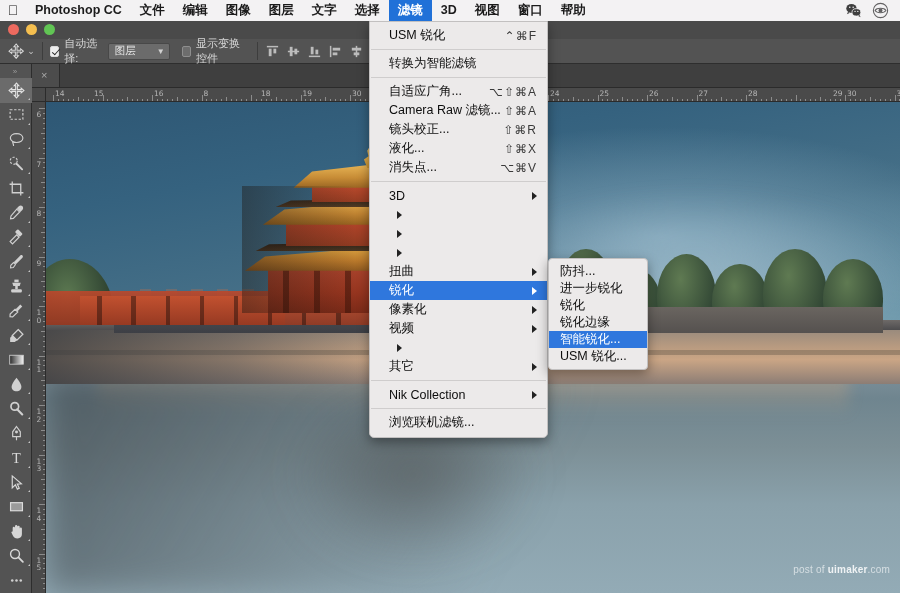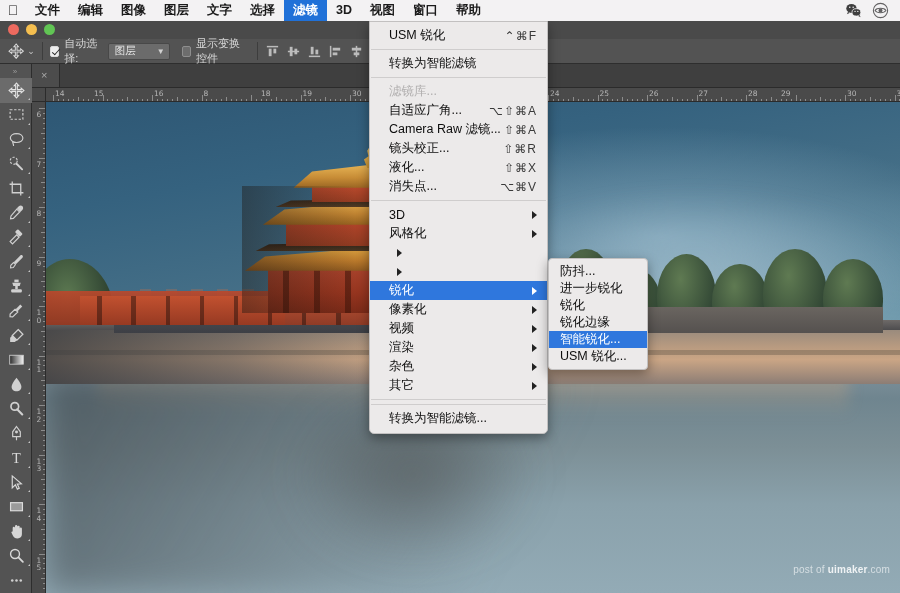--- a/index.html
+++ b/index.html
@@ -771,21 +771,21 @@
       <div class="rh-tick" style="left: 700px; height: 6px;"></div>
       <div class="rh-tick" style="left: 704.95px; height: 2.5px;"></div>
       <div class="rh-tick" style="left: 709.9px; height: 2.5px;"></div>
       <div class="rh-tick" style="left: 714.85px; height: 2.5px;"></div>
       <div class="rh-tick" style="left: 719.8px; height: 2.5px;"></div>
       <div class="rh-tick" style="left: 724.75px; height: 4px;"></div>
       <div class="rh-tick" style="left: 729.7px; height: 2.5px;"></div>
       <div class="rh-tick" style="left: 734.65px; height: 2.5px;"></div>
       <div class="rh-tick" style="left: 739.6px; height: 2.5px;"></div>
       <div class="rh-tick" style="left: 744.55px; height: 2.5px;"></div>
-      <div class="rh-lab" style="left: 735px;">29</div>
+      <div class="rh-lab" style="left: 787px;">29</div>
       <div class="rh-tick" style="left: 749.5px; height: 6px;"></div>
       <div class="rh-tick" style="left: 754.45px; height: 2.5px;"></div>
       <div class="rh-tick" style="left: 759.4px; height: 2.5px;"></div>
       <div class="rh-tick" style="left: 764.35px; height: 2.5px;"></div>
       <div class="rh-tick" style="left: 769.3px; height: 2.5px;"></div>
       <div class="rh-tick" style="left: 774.25px; height: 4px;"></div>
       <div class="rh-tick" style="left: 779.2px; height: 2.5px;"></div>
       <div class="rh-tick" style="left: 784.15px; height: 2.5px;"></div>
       <div class="rh-tick" style="left: 789.1px; height: 2.5px;"></div>
       <div class="rh-tick" style="left: 794.05px; height: 2.5px;"></div>
@@ -992,20 +992,21 @@
       </div>
 
       <div class="wm">
         <span>post of </span><b>uimaker</b><span>.com</span>
       </div>
     </div>
   </div>
 
   <div class="macbar">
     <div class="apple-logo"></div>
+    <div class="mitem bold">Photoshop CC</div>
     <div id="macmenu-items" style="display:flex;align-items:center;">
         <div class="mitem bold">文件</div>
         <div class="mitem bold">编辑</div>
         <div class="mitem bold">图像</div>
         <div class="mitem bold">图层</div>
         <div class="mitem bold">文字</div>
         <div class="mitem bold">选择</div>
         <div class="mitem bold active">滤镜</div>
         <div class="mitem bold">3D</div>
         <div class="mitem bold">视图</div>
@@ -1040,23 +1041,20 @@
   <div class="menu" id="filter-menu">
       <div class="mi">
         <span class="lab">USM 锐化</span>
         <span class="key">⌃⌘F</span>
       </div>
       <div class="msep"></div>
       <div class="mi">
         <span class="lab">转换为智能滤镜</span>
       </div>
       <div class="msep"></div>
-      <div class="mi dis">
-        <span class="lab">滤镜库...</span>
-      </div>
       <div class="mi">
         <span class="lab">自适应广角...</span>
         <span class="key">⌥⇧⌘A</span>
       </div>
       <div class="mi">
         <span class="lab">Camera Raw 滤镜...</span>
         <span class="key">⇧⌘A</span>
       </div>
       <div class="mi">
         <span class="lab">镜头校正...</span>
@@ -1069,57 +1067,59 @@
       <div class="mi">
         <span class="lab">消失点...</span>
         <span class="key">⌥⌘V</span>
       </div>
       <div class="msep"></div>
       <div class="mi">
         <span class="lab">3D</span>
         <i class="arrow"></i>
       </div>
       <div class="mi">
-        <span class="lab">风格化</span>
         <i class="arrow"></i>
       </div>
       <div class="mi">
         <i class="arrow"></i>
       </div>
       <div class="mi">
+        <i class="arrow"></i>
+      </div>
+      <div class="mi">
+        <span class="lab">扭曲</span>
         <i class="arrow"></i>
       </div>
       <div class="mi hl">
         <span class="lab">锐化</span>
         <i class="arrow"></i>
       </div>
       <div class="mi">
         <span class="lab">像素化</span>
         <i class="arrow"></i>
       </div>
       <div class="mi">
         <span class="lab">视频</span>
         <i class="arrow"></i>
       </div>
       <div class="mi">
-        <span class="lab">渲染</span>
-        <i class="arrow"></i>
-      </div>
-      <div class="mi">
-        <span class="lab">杂色</span>
         <i class="arrow"></i>
       </div>
       <div class="mi">
         <span class="lab">其它</span>
         <i class="arrow"></i>
       </div>
       <div class="msep"></div>
+      <div class="mi">
+        <span class="lab">Nik Collection</span>
+        <i class="arrow"></i>
+      </div>
       <div class="msep"></div>
       <div class="mi">
-        <span class="lab">转换为智能滤镜...</span>
+        <span class="lab">浏览联机滤镜...</span>
       </div>
     </div>
 
   <div class="submenu" id="sharpen-submenu">
       <div class="smi">防抖...</div>
       <div class="smi">进一步锐化</div>
       <div class="smi">锐化</div>
       <div class="smi">锐化边缘</div>
       <div class="smi hl">智能锐化...</div>
       <div class="smi">USM 锐化...</div>

